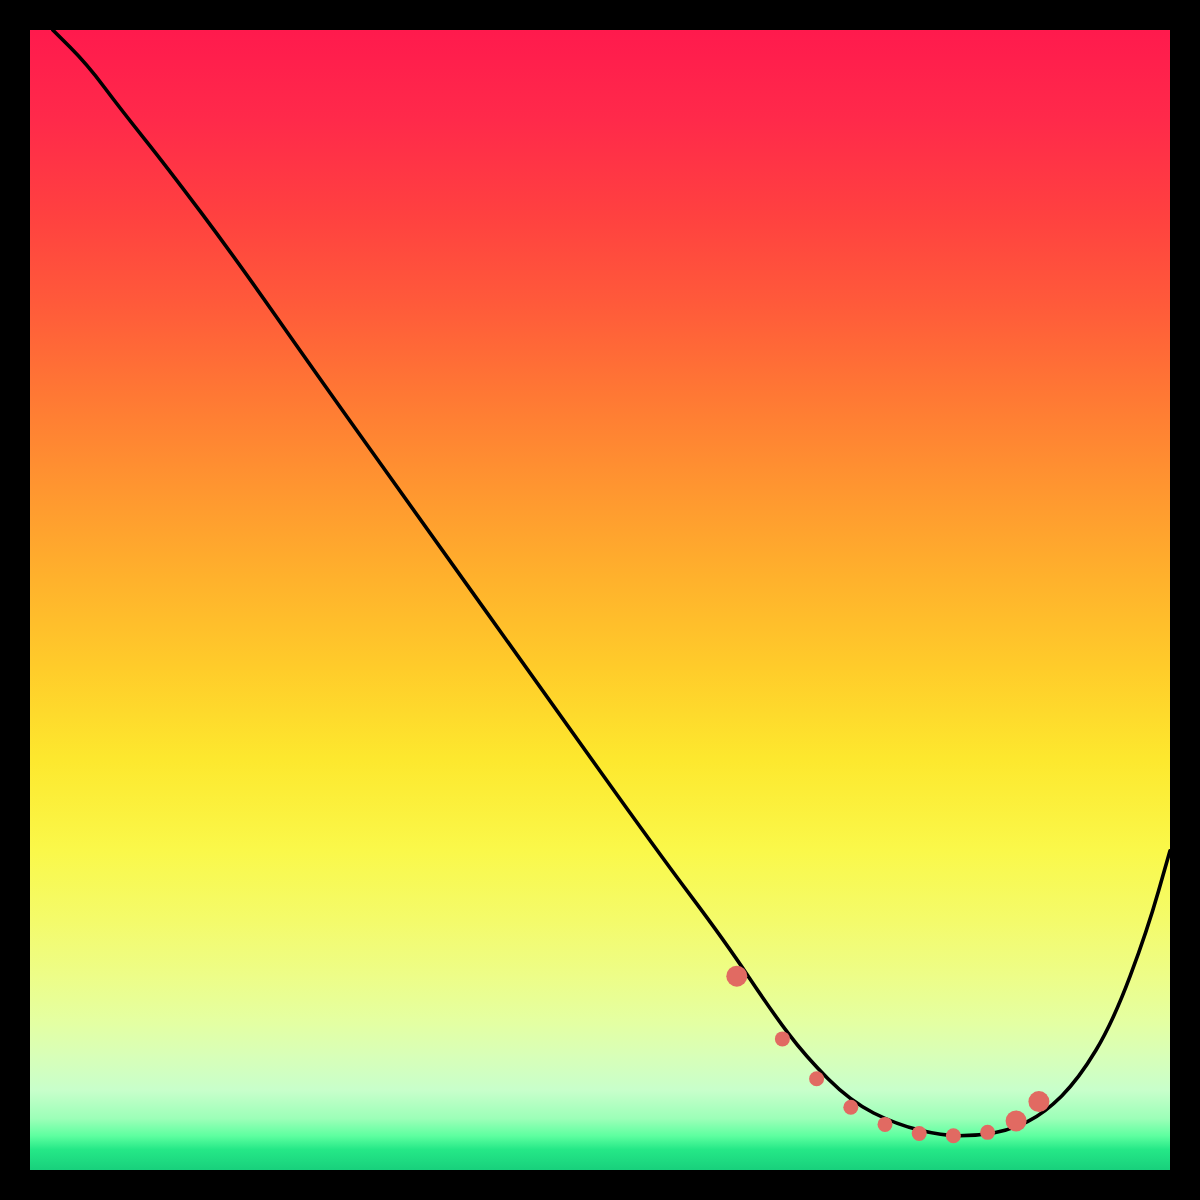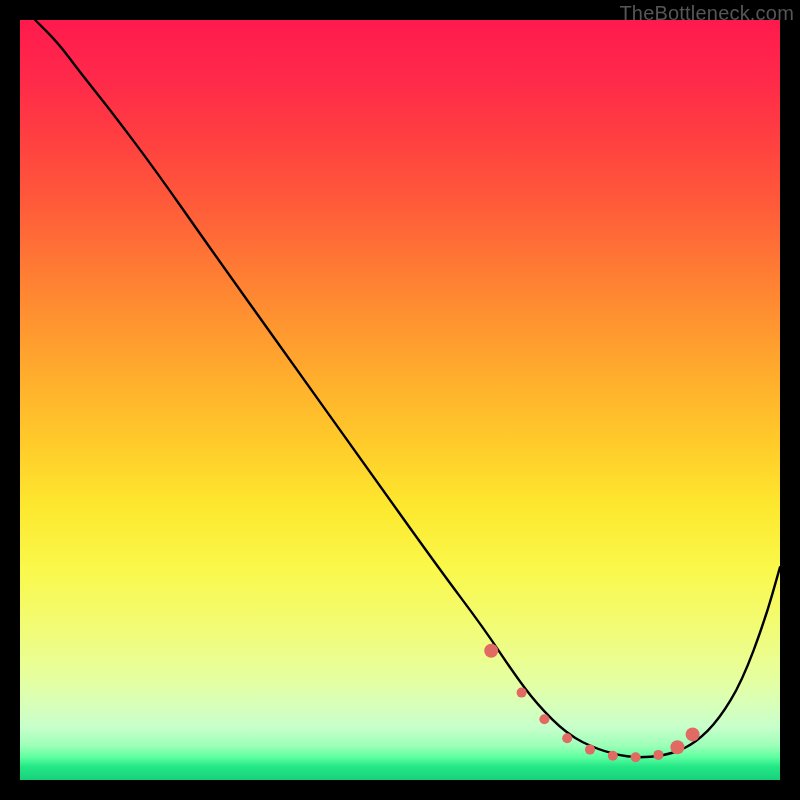--- a/index.html
+++ b/index.html
@@ -70,14 +70,13 @@
         <circle cx="547.2" cy="718.2" r="5" fill="#e16a62"></circle>
         <circle cx="570.0" cy="729.6" r="5" fill="#e16a62"></circle>
         <circle cx="592.8" cy="735.7" r="5" fill="#e16a62"></circle>
         <circle cx="615.6" cy="737.2" r="5" fill="#e16a62"></circle>
         <circle cx="638.4" cy="734.9" r="5" fill="#e16a62"></circle>
         <circle cx="657.4" cy="727.3" r="7" fill="#e16a62"></circle>
         <circle cx="672.6" cy="714.4" r="7" fill="#e16a62"></circle>
       </g>
   </svg>
 
-  <div class="watermark">TheBottleneck.com</div>
 </div>
 
 </body></html>

